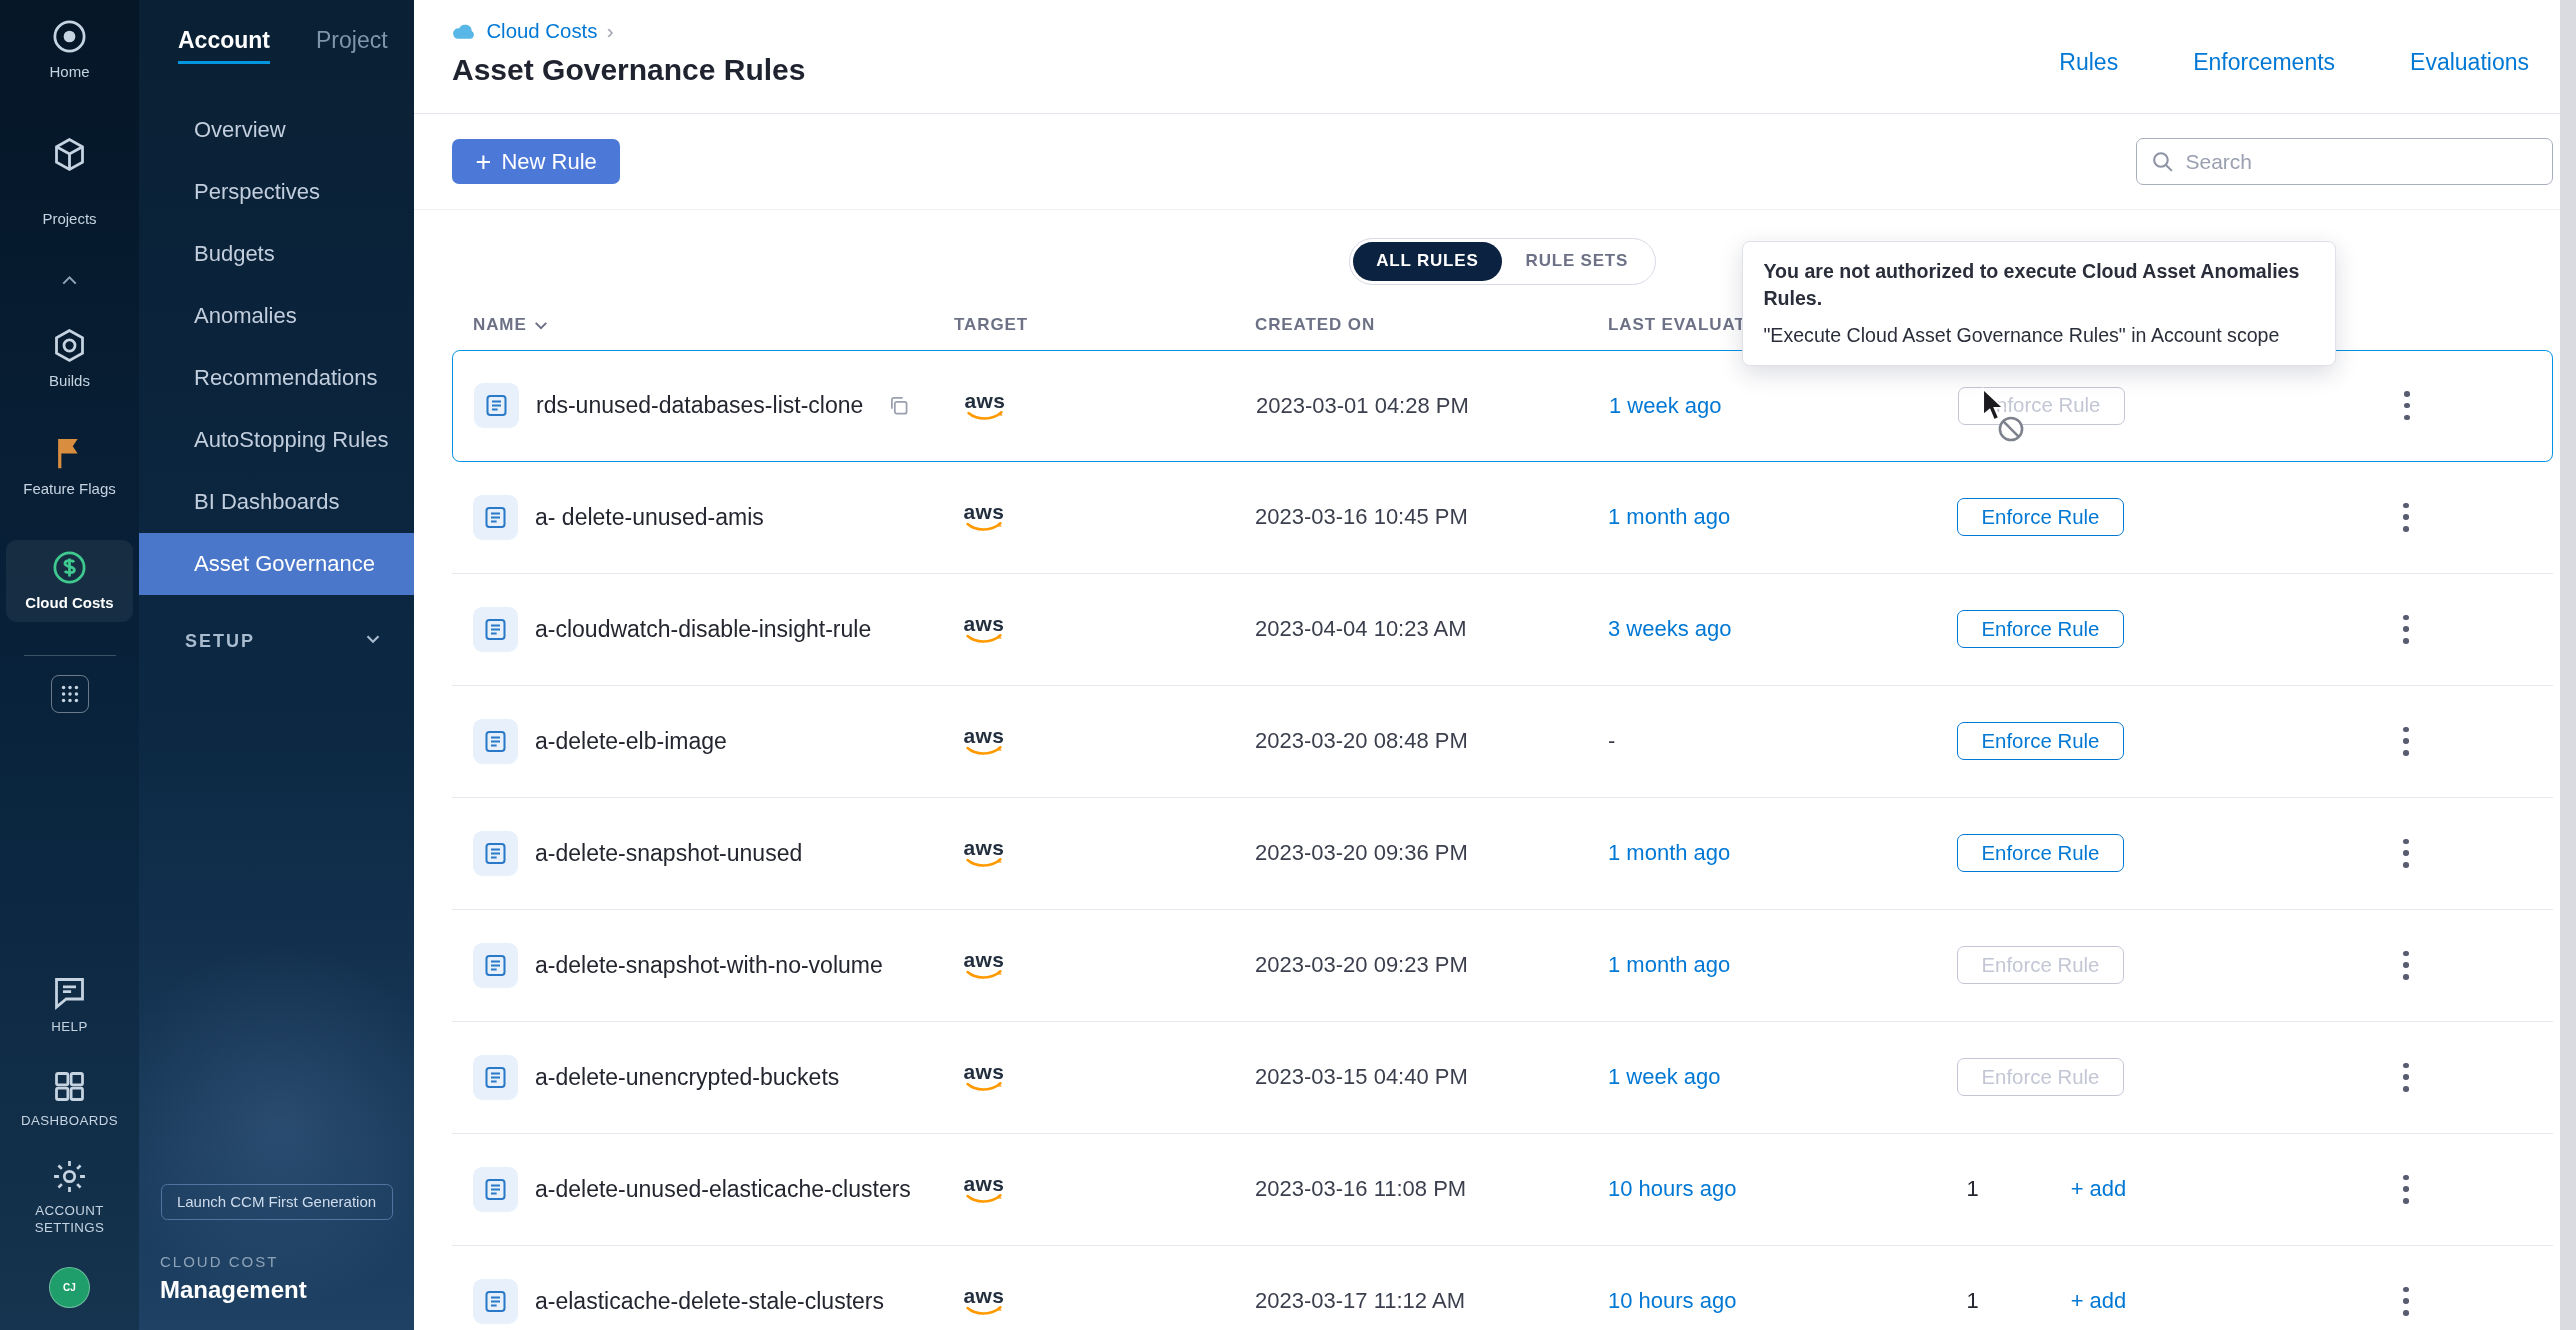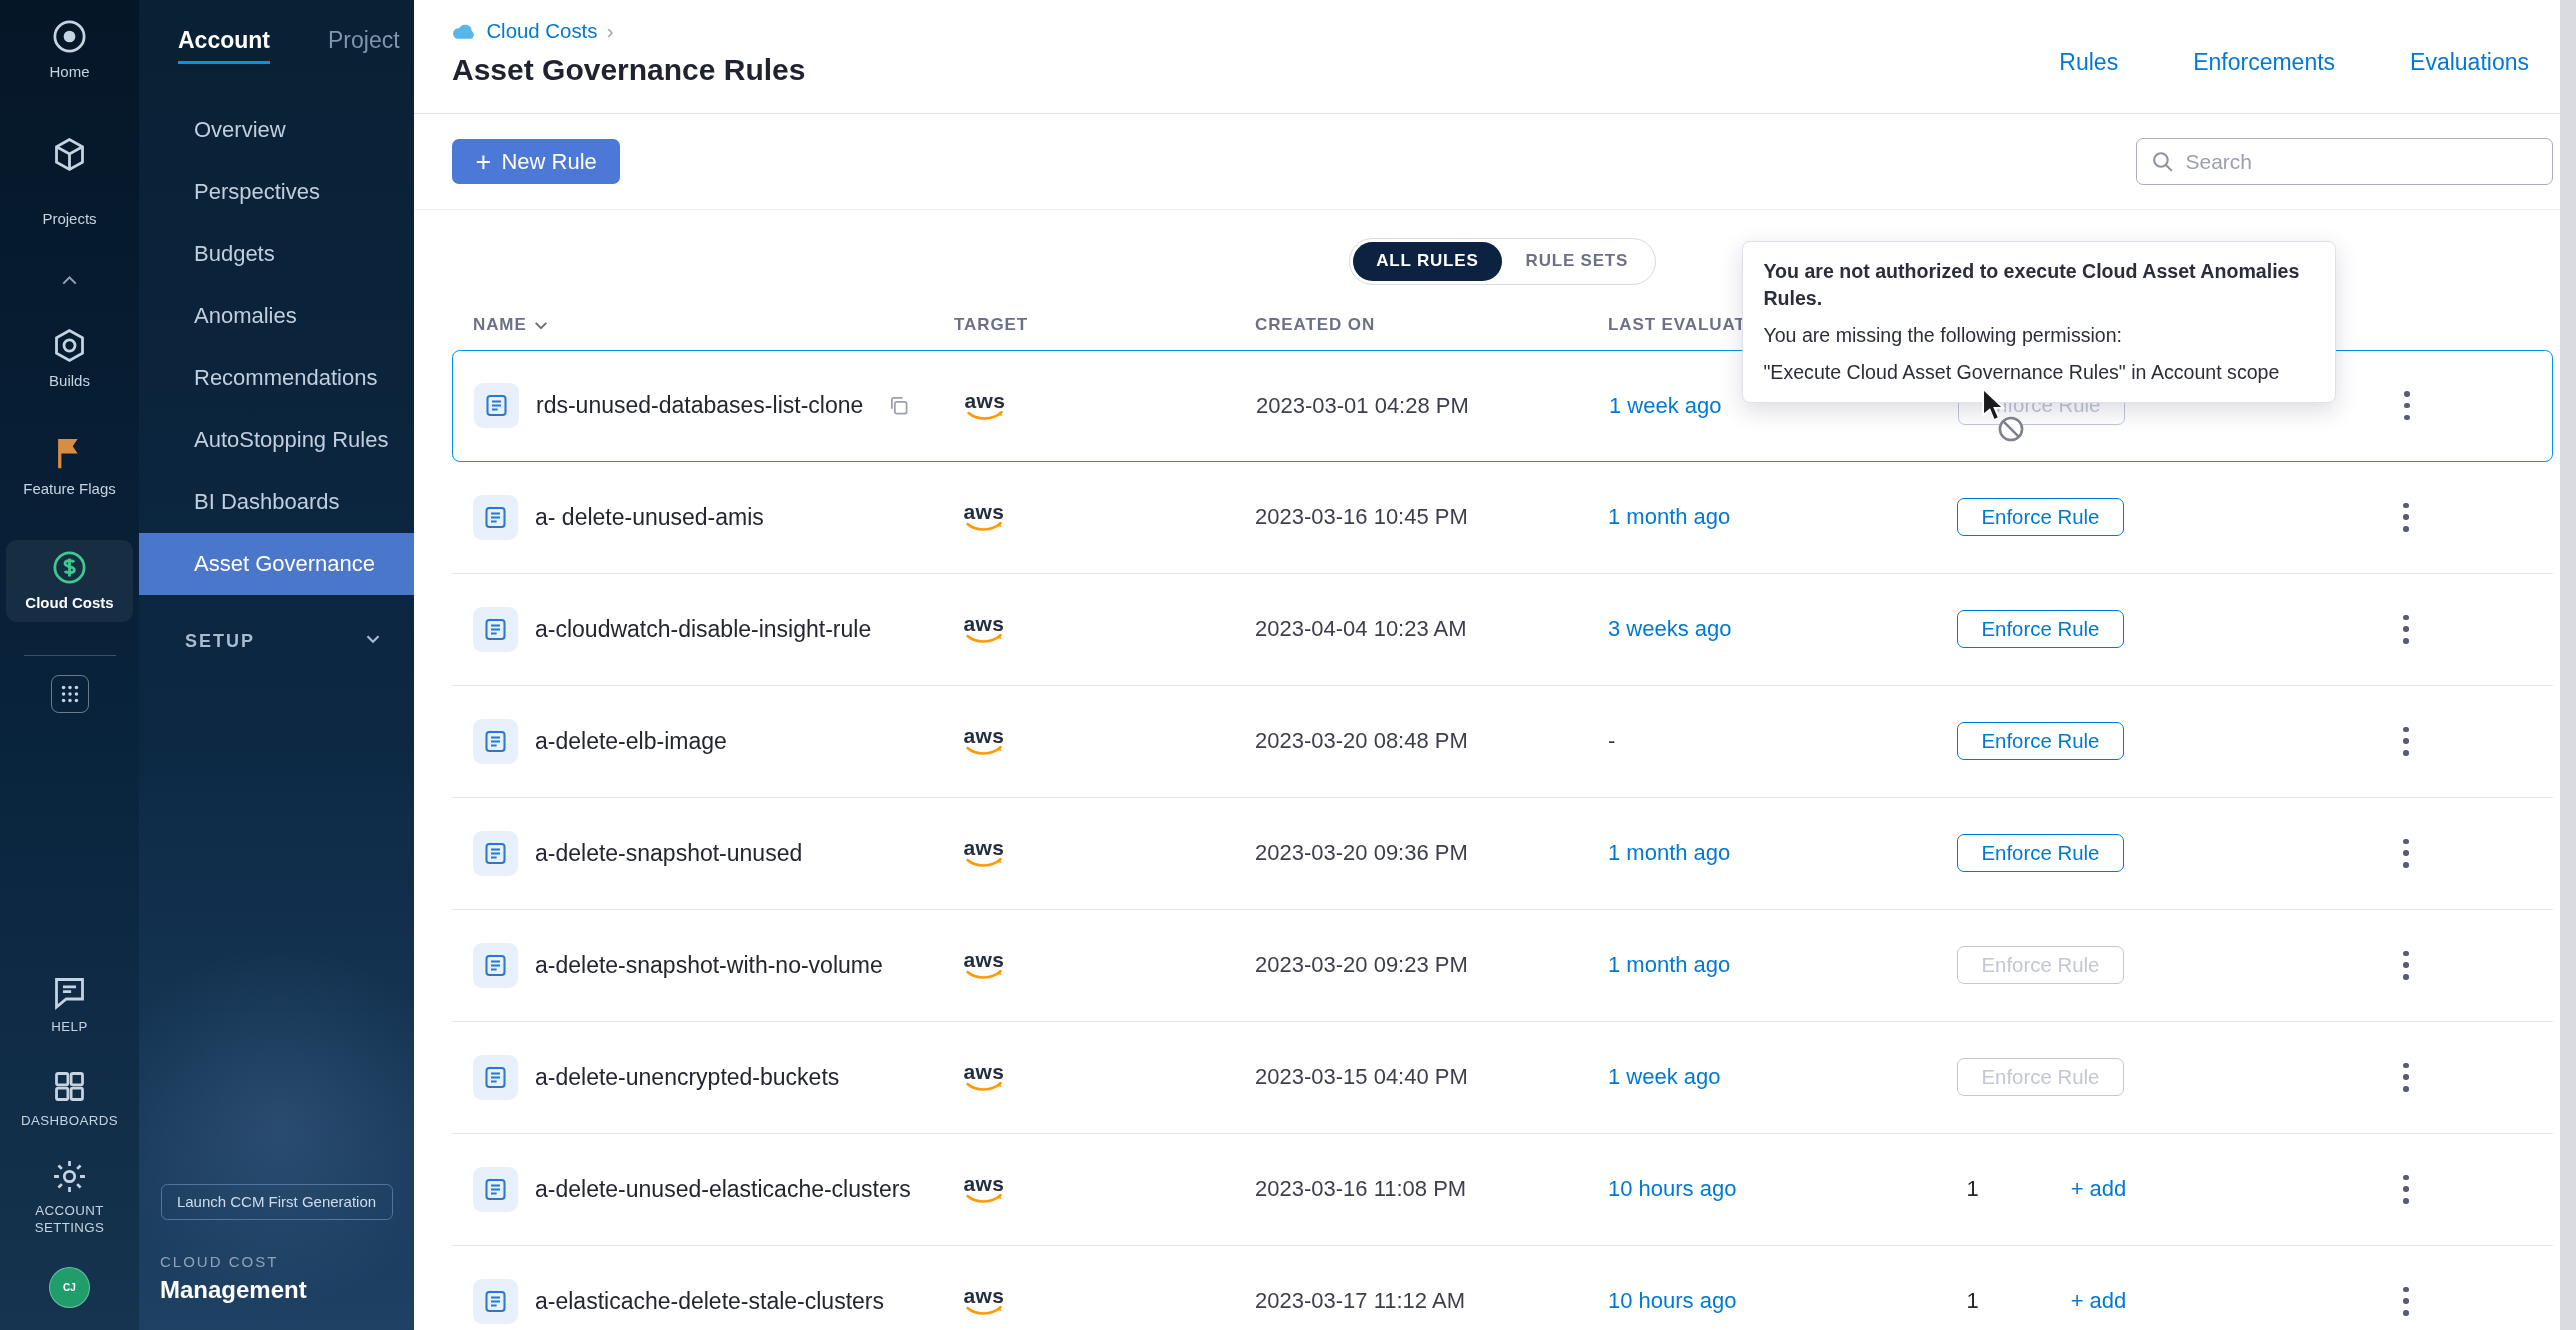--- a/index.html
+++ b/index.html
@@ -48,21 +48,21 @@
 
   
   .sidebar {
     position:absolute; left:139px; top:0; width:275px; height:100%;
     background:linear-gradient(180deg,#0a2034 0%,#0c2843 55%,#1e4164 100%);
     z-index:5; display:flex; flex-direction:column; overflow:hidden;
   }
   .sidebar .glow { content:""; position:absolute; left:-47px; bottom:15.7px; width:376px; height:376px;
     border-radius:50%; background:radial-gradient(circle, rgba(130,170,220,.17), rgba(130,170,220,0) 68%);
     pointer-events:none; }
-  .side-tabs { display:flex; gap:58px; padding:27px 0 22px 39px; }
+  .side-tabs { display:flex; gap:46px; padding:27px 0 22px 39px; }
   .side-tab { font-size:23px; color:#7f95ab; cursor:pointer; padding-bottom:7px; }
   .side-tab.active { color:#fff; font-weight:700; border-bottom:3.1px solid #0296e0; }
   #side-menu { margin-top:12.5px; }
   .side-item { height:62px; display:flex; align-items:center; padding-left:55px;
     color:#c2cedd; font-size:22px; cursor:pointer; white-space:nowrap; }
   .side-item.active { background:#4a77c9; color:#fff; }
   .setup-row { margin-top:33px; display:flex; align-items:center; justify-content:space-between;
     padding:0 30px 0 46px; color:#a9bccf; font-size:18px; letter-spacing:2px; font-weight:700; cursor:pointer; }
   .setup-row svg { width:22px; height:22px; color:#a9bccf; }
   .side-bottom { margin-top:auto; padding-bottom:27px; position:relative; z-index:2; }
@@ -657,21 +657,20 @@
               <i></i>
             </span>
           </div>
         </div>
       </div>
   </section>
 </main>
 
 <div class="tooltip" data-name="permission-tooltip">
   <p class="strong" data-name="tooltip-line-1">You are not authorized to execute Cloud Asset Anomalies Rules.</p>
-  <p data-name="tooltip-line-2">You are missing the following permission:</p>
   <p data-name="tooltip-line-3">"Execute Cloud Asset Governance Rules" in Account scope</p>
 </div>
 
 <div class="cursor" data-name="cursor-pointer">
   <svg width="28" height="38" viewBox="0 0 18 24">
       <path d="M2 1v17l4.2-3.6L9 21l3.2-1.4-2.8-6.4H15z" fill="#1b1b1f" stroke="#fff" stroke-width="1.2"></path>
     </svg>
 </div>
 <div class="blocked" data-name="busy-indicator-icon">
   <svg width="28" height="28" viewBox="0 0 24 24">

